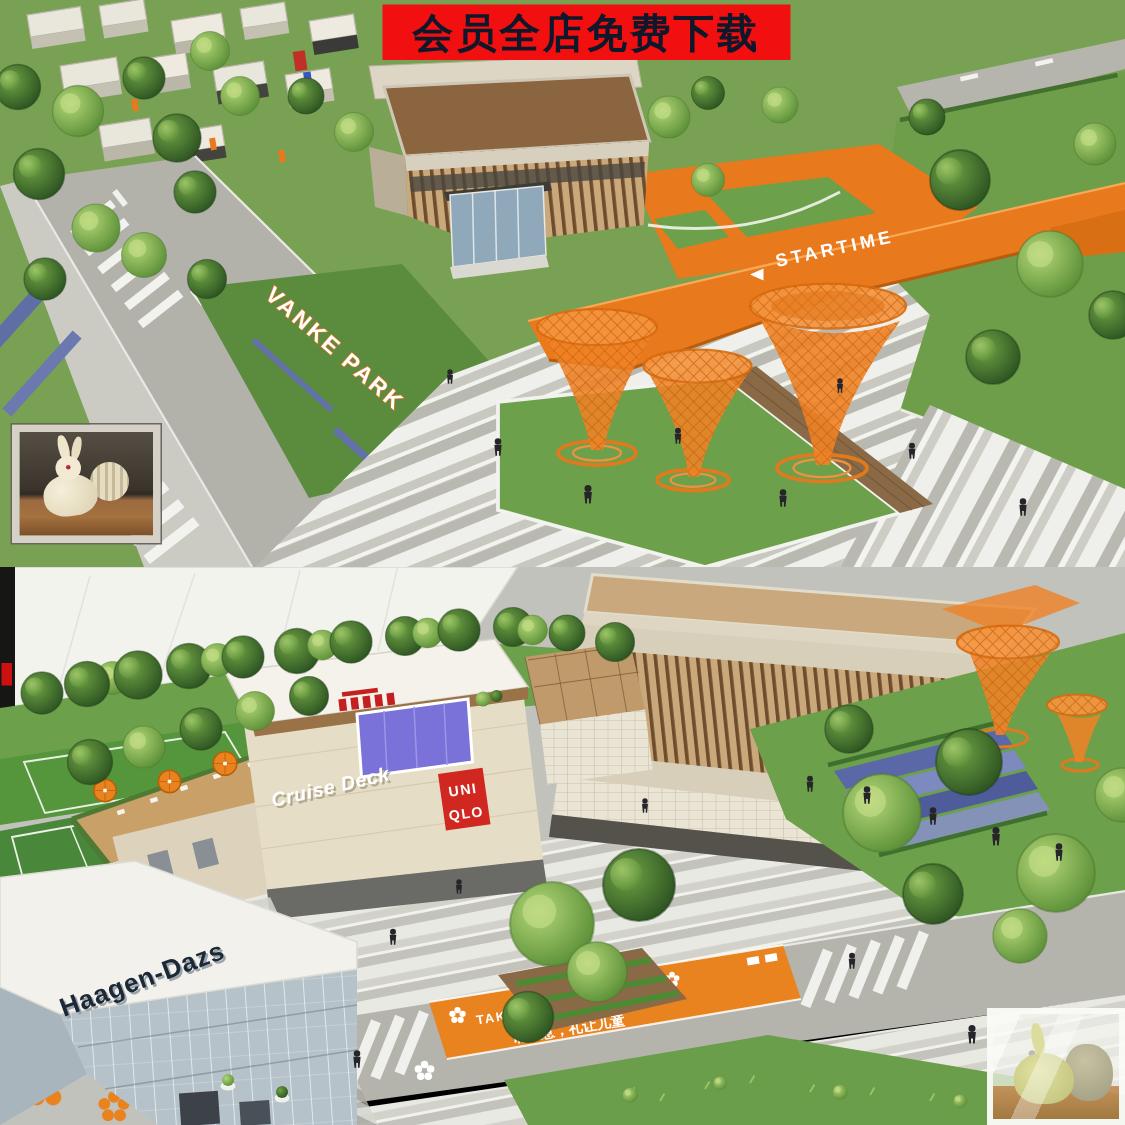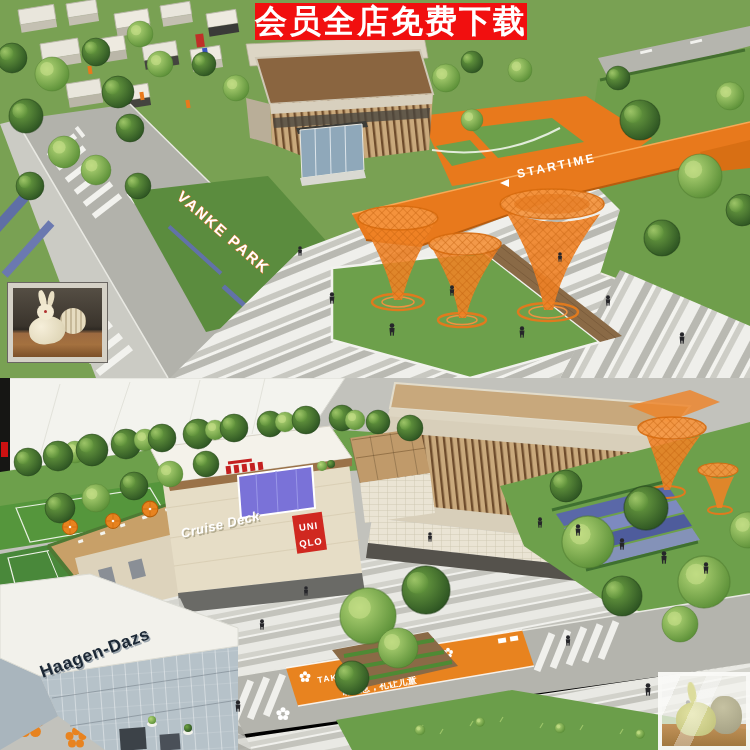--- a/index.html
+++ b/index.html
@@ -3,22 +3,22 @@
 <meta charset="utf-8">
 <style>
   html,body{margin:0;padding:0;background:#ffffff;}
   #canvas{position:relative;width:750px;height:750px;overflow:hidden;
           font-family:"Liberation Sans","DejaVu Sans",sans-serif;background:#ffffff;}
   #canvas svg{position:absolute;left:0;display:block;}
   #render-top{top:0;}
   #render-bottom{top:378px;}
   .promo{position:absolute;left:255px;top:3px;width:272px;height:37px;background:#f10f0f;
          display:flex;align-items:center;justify-content:center;z-index:30;}
-  .promo span{color:#ffffff;font-family:"Liberation Serif","DejaVu Serif",serif;
-              font-weight:700;font-size:32px;letter-spacing:2px;white-space:nowrap;}
+  .promo span{color:#0f172a;font-family:"Liberation Serif","DejaVu Serif",serif;
+              font-weight:700;font-size:27px;letter-spacing:2px;white-space:nowrap;}
   
   .inset-left{position:absolute;left:8px;top:283px;width:99px;height:79px;z-index:25;
               box-sizing:border-box;border:5px solid #d5d1c6;outline:1px solid #6a6662;
               background:linear-gradient(180deg,#554e44 0%,#3a342c 55%,#2e2a24 60%,#9c6a40 66%,#a4713f 82%,#7c5029 100%);overflow:hidden;}
   .inset-left .r-body{position:absolute;left:16px;top:28px;width:36px;height:28px;background:radial-gradient(circle at 35% 35%,#f6efda,#d9cfae);border-radius:55% 60% 50% 50%;transform:rotate(-8deg);}
   .inset-left .r-head{position:absolute;left:24px;top:16px;width:17px;height:16px;background:#f2ead2;border-radius:50%;}
   .inset-left .r-ear1{position:absolute;left:26px;top:2px;width:7px;height:18px;background:#efe6cc;border-radius:50%/60%;transform:rotate(-14deg);}
   .inset-left .r-ear2{position:absolute;left:35px;top:3px;width:6px;height:16px;background:#e8dec2;border-radius:50%/60%;transform:rotate(12deg);}
   .inset-left .r-basket{position:absolute;left:47px;top:20px;width:26px;height:26px;border-radius:50%;
       background:#e6dcc0 repeating-linear-gradient(90deg,rgba(140,120,80,.35) 0 2px,rgba(0,0,0,0) 2px 5px);}

